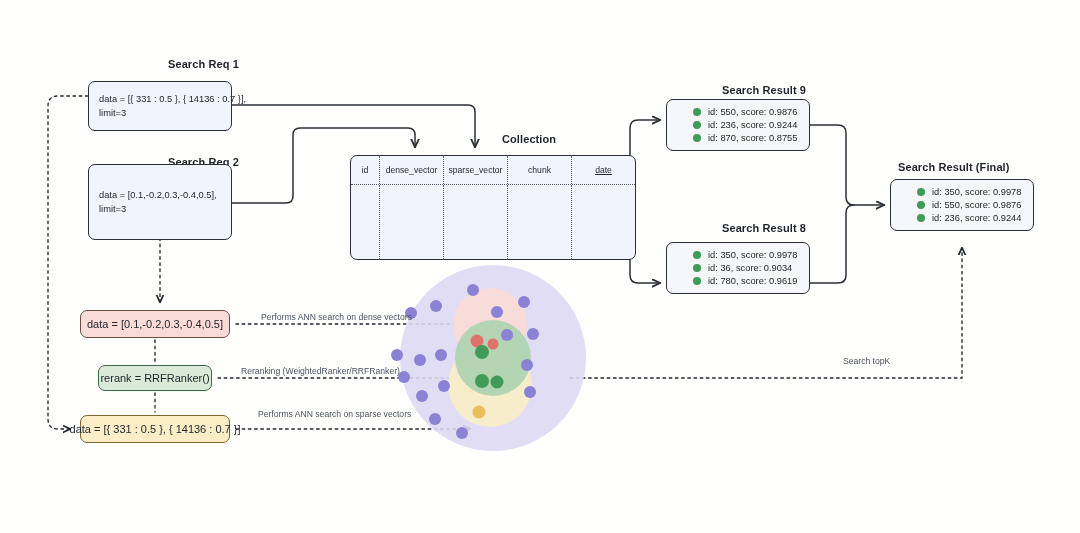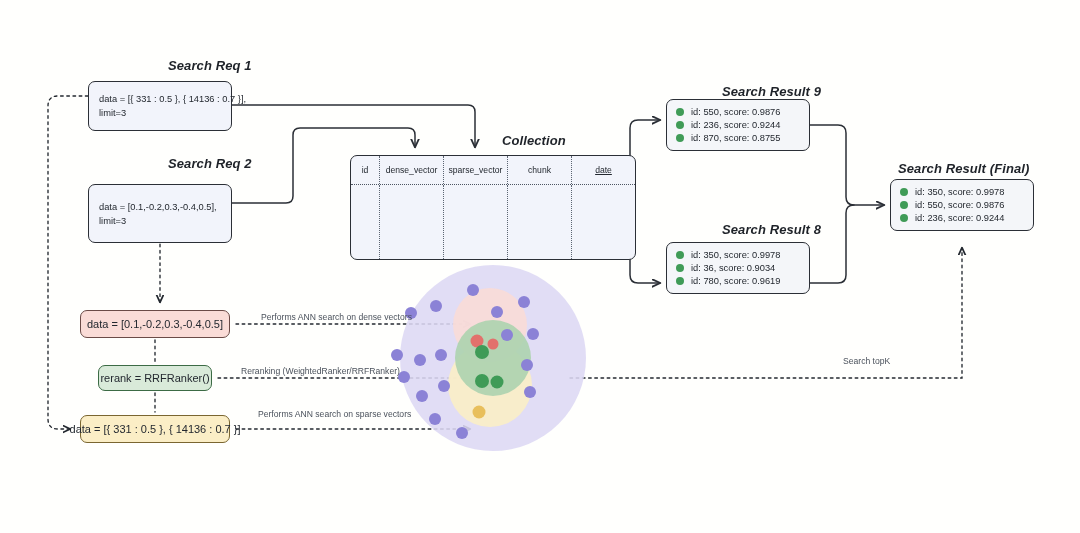--- a/index.html
+++ b/index.html
@@ -27,39 +27,38 @@
     box-sizing: border-box;
     border: 1.6px solid #2b2f36;
     border-radius: 7px;
     display: flex;
     flex-direction: column;
     justify-content: center;
   }
   .title {
     position: absolute;
     font-weight: bold;
-    font-size: 13px;
+    font-size: 11px;
     color: #1f2329;
     letter-spacing: 0.1px;
     white-space: nowrap;
-    font-style: italic;
   }
   .req-box {
     background: #f2f4fb;
     padding: 0 10px;
   }
   .req-line {
     font-size: 9.3px;
     color: #23282f;
     line-height: 14px;
     white-space: nowrap;
   }
   .result-box {
     background: #f4f6f9;
-    padding: 7px 9px;
+    padding: 7px 26px;
     justify-content: center;
     gap: 3px;
   }
   .result-row {
     display: flex;
     align-items: center;
     gap: 7px;
     font-size: 9.3px;
     color: #23282f;
     white-space: nowrap;
@@ -245,21 +244,21 @@
   <div class="title" style="left:502px; top:133px;">Collection</div>
   <div class="title" style="left:722px; top:84px;">Search Result 9</div>
   <div class="title" style="left:722px; top:222px;">Search Result 8</div>
   <div class="title" style="left:898px; top:161px;">Search Result (Final)</div>
 
   <div class="node req-box" id="search-req-1" style="left:88px; top:81px; width:144px; height:50px;">
     <div class="req-line">data = [{ 331 : 0.5 }, { 14136 : 0.7 }],</div>
     <div class="req-line">limit=3</div>
   </div>
 
-  <div class="node req-box" id="search-req-2" style="left:88px; top:184px; width:144px; height:59px;">
+  <div class="node req-box" id="search-req-2" style="left:88px; top:164px; width:144px; height:76px;">
     <div class="req-line">data = [0.1,-0.2,0.3,-0.4,0.5],</div>
     <div class="req-line">limit=3</div>
   </div>
 
   <div id="collection-table">
     <div class="col-head">
       <div class="col-cell narrow">id</div>
       <div class="col-cell">dense_vector</div>
       <div class="col-cell">sparse_vector</div>
       <div class="col-cell">chunk</div>

